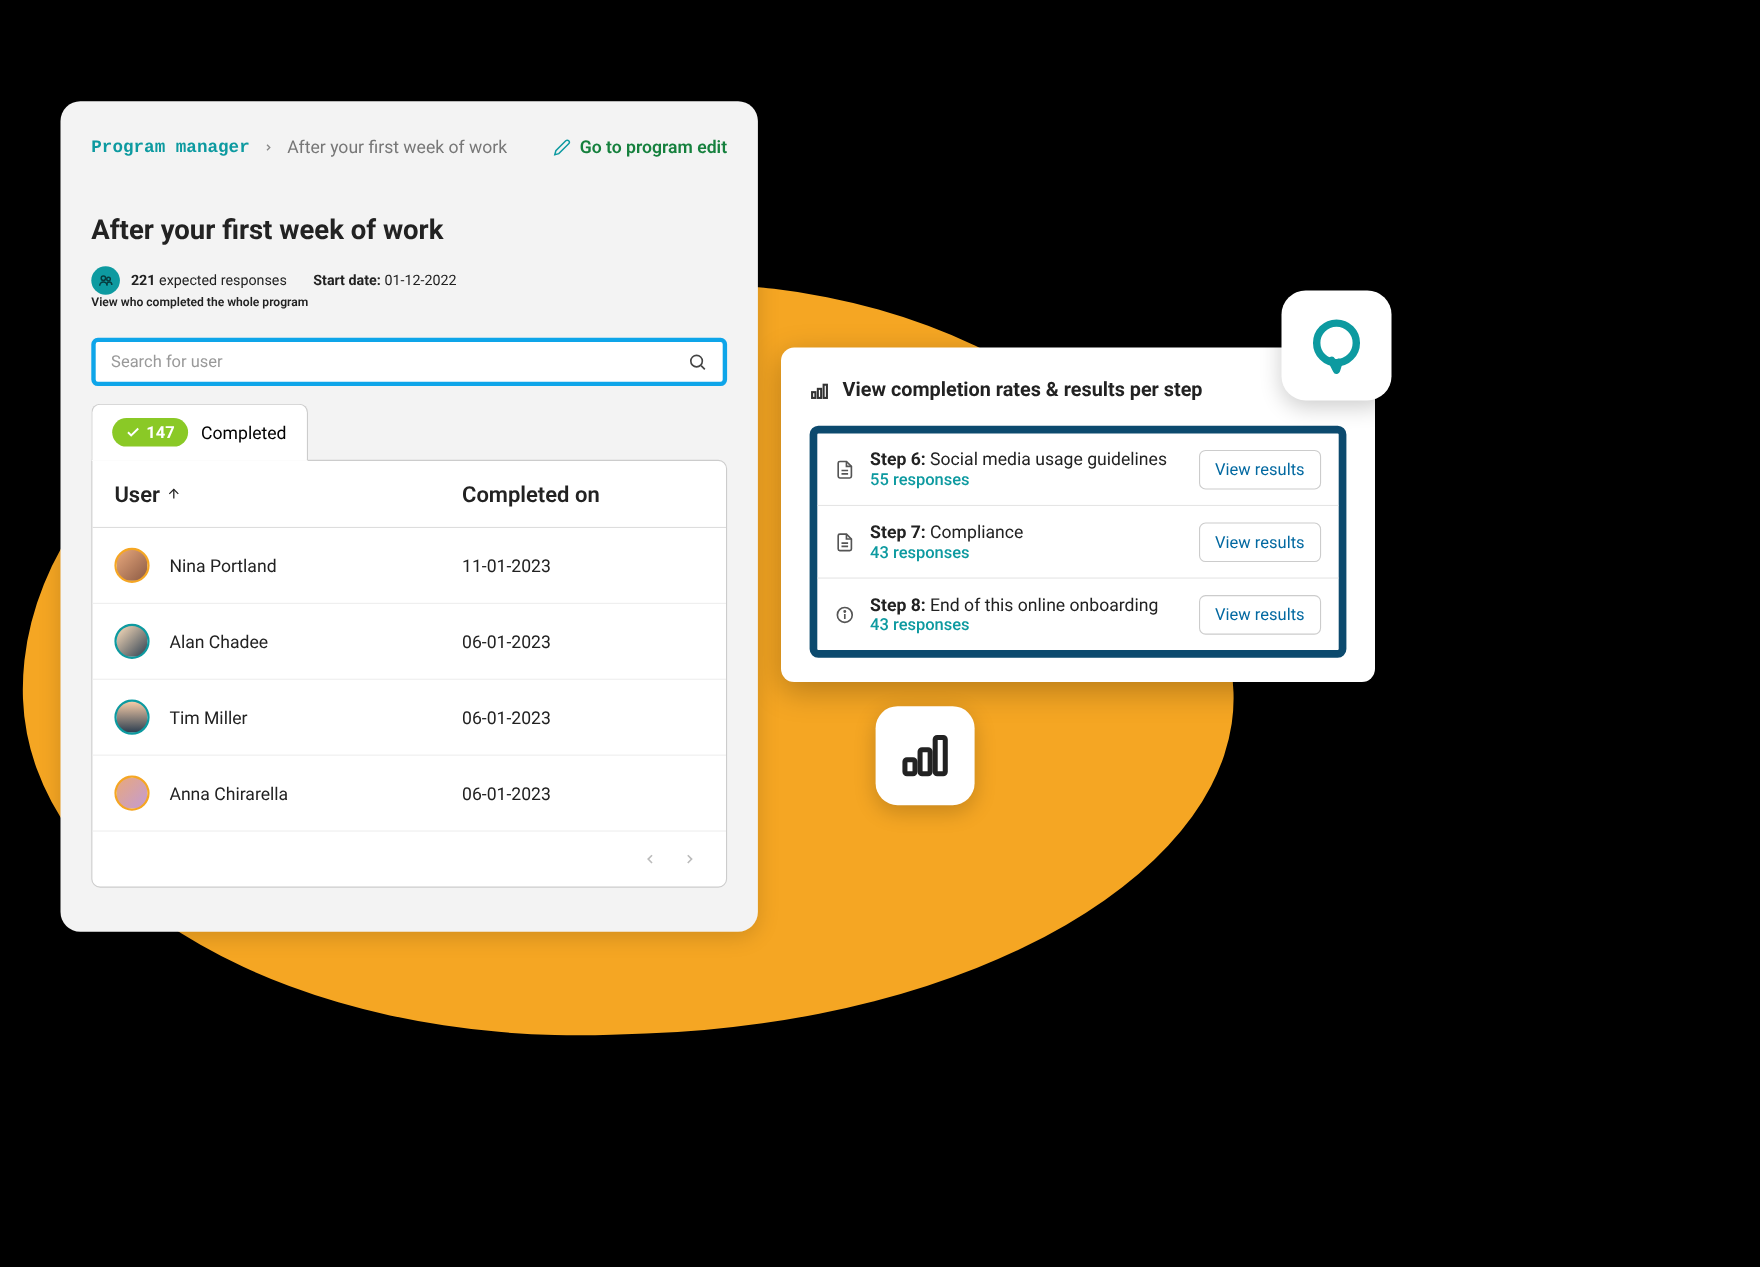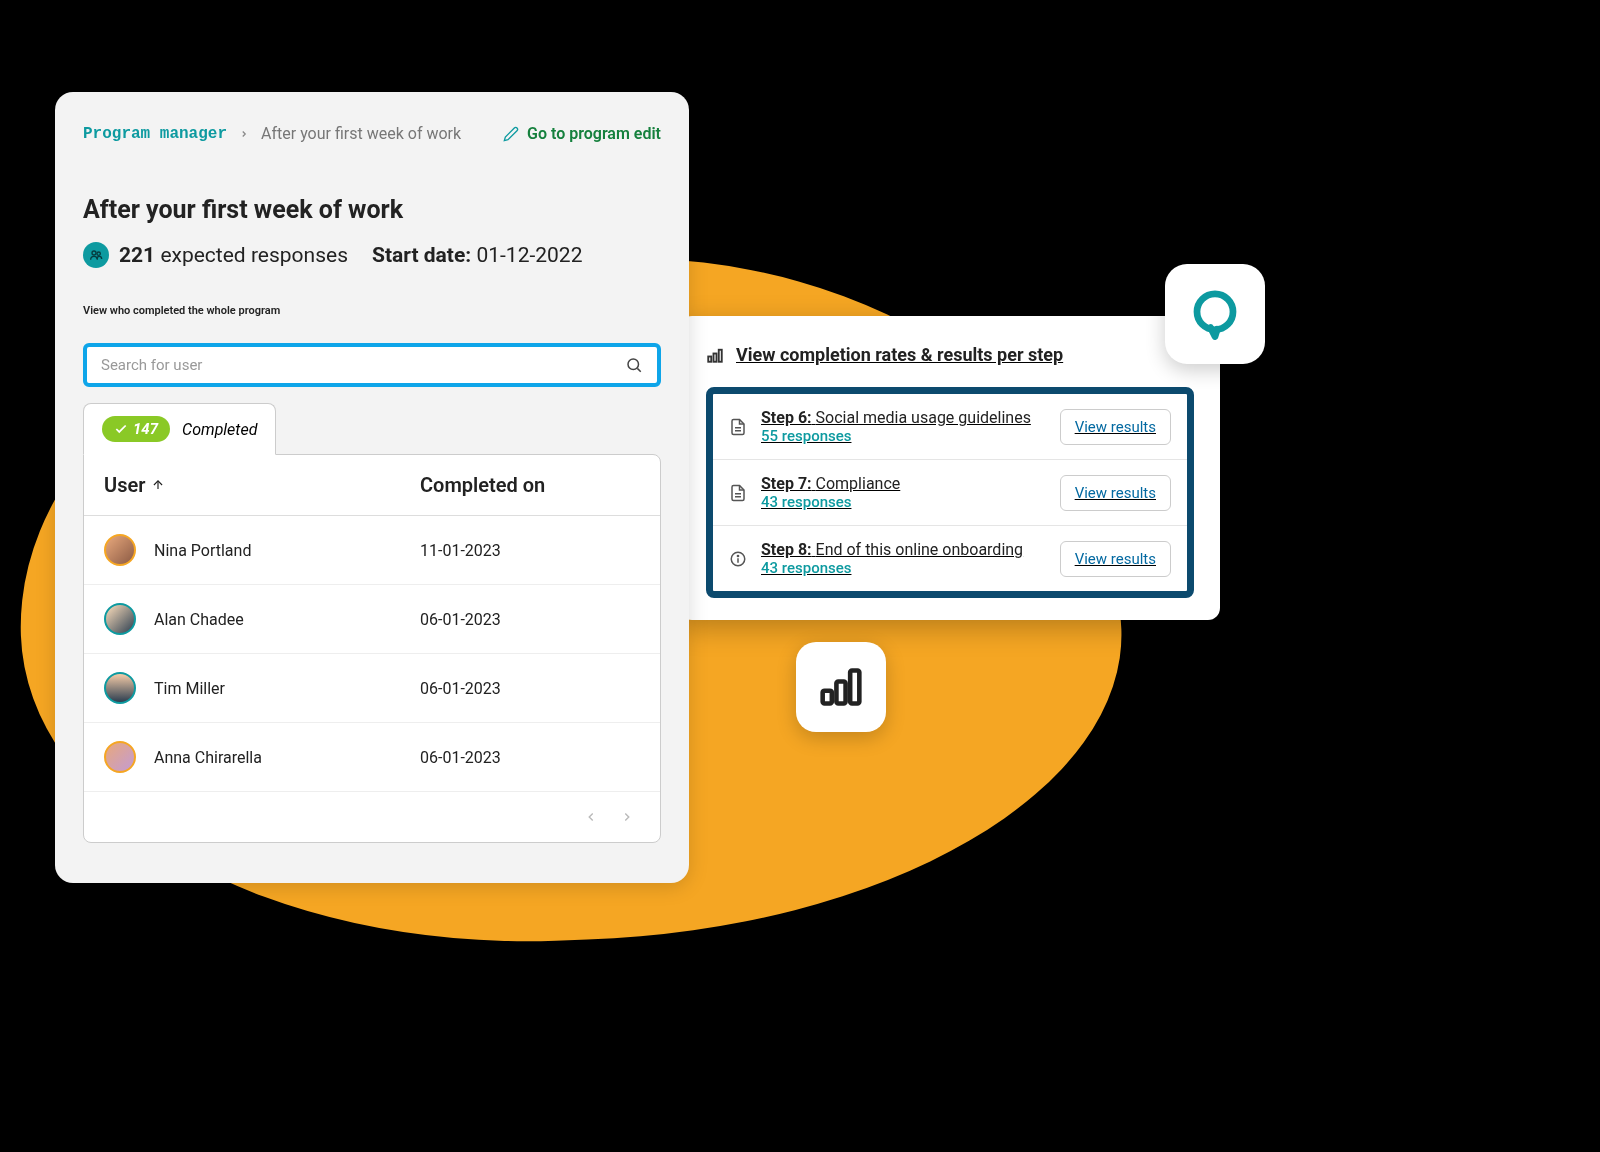--- a/index.html
+++ b/index.html
@@ -42,21 +42,21 @@
     font-size: 16px;
   }
   .breadcrumb-link { color: #0d9aa0; font-weight: 600; cursor: pointer; font-family: Liberation Mono, monospace; }
   .breadcrumb-sep { color: #888; }
   .breadcrumb-current { color: #777; }
   .edit-link { display: flex; align-items: center; gap: 8px; color: #15803d; font-weight: 600; font-size: 16px; cursor: pointer; }
   .pen-icon { width: 16px; height: 16px; }
   
   .page-title { font-size: 25px; font-weight: 700; color: #222; margin-bottom: 18px; }
   
-  .meta-row { display: flex; align-items: center; gap: 24px; font-size: 21px; color: #222; margin-bottom: 36px; }
+  .meta-row { display: flex; align-items: center; gap: 24px; font-size: 13px; color: #222; }
   .responses-icon {
     width: 26px; height: 26px; border-radius: 50%; background: #0d9aa0;
     display: inline-flex; align-items: center; justify-content: center;
     margin-right: 10px; vertical-align: middle;
   }
   .responses-icon svg { width: 16px; height: 16px; }
   .responses-item { display: inline-flex; align-items: center; }
   .bold { font-weight: 700; }
   
   .subheading { font-size: 11px; font-weight: 600; color: #222; margin-bottom: 26px; }
@@ -75,21 +75,21 @@
     flex: 1;
     border: none;
     outline: none;
     font-size: 15px;
     color: #444;
     background: transparent;
   }
   .search-input::placeholder { color: #999; }
   .search-icon { width: 18px; height: 18px; color: #444; }
   
-  .tabs { display: flex; gap: 0; font-style: italic; }
+  .tabs { display: flex; gap: 0; }
   .tab {
     display: flex; align-items: center; gap: 12px;
     padding: 12px 18px;
     border: 1px solid #ccc;
     background: #fff;
     font-size: 16px;
     cursor: pointer;
     border-bottom: none;
   }
   .tab.active { border-bottom: 1px solid #fff; z-index: 2; position: relative; }
@@ -145,29 +145,28 @@
   .table-footer {
     display: flex;
     justify-content: flex-end;
     gap: 22px;
     padding: 18px 26px;
   }
   .pager-btn { width: 14px; height: 14px; color: #bbb; cursor: pointer; }
   
   .steps-card {
     position: absolute;
-    left: 680px;
+    left: 710px;
     top: 316px;
     width: 540px;
     background: #fff;
     border-radius: 12px;
     padding: 28px 26px 22px 26px;
     z-index: 4;
     box-shadow: 0 8px 28px rgba(0,0,0,0.25);
-    text-decoration: underline;
   }
   .steps-title-row { display: flex; align-items: center; gap: 12px; margin-bottom: 22px; }
   .chart-icon-small { width: 18px; height: 18px; color: #333; }
   .steps-title { font-size: 18px; font-weight: 700; color: #222; }
   
   .steps-list { border: 7px solid #0c4a6e; border-radius: 8px; overflow: hidden; }
   .step-row {
     display: flex; align-items: center; gap: 14px;
     padding: 14px 16px;
     border-bottom: 1px solid #e5e5e5;

